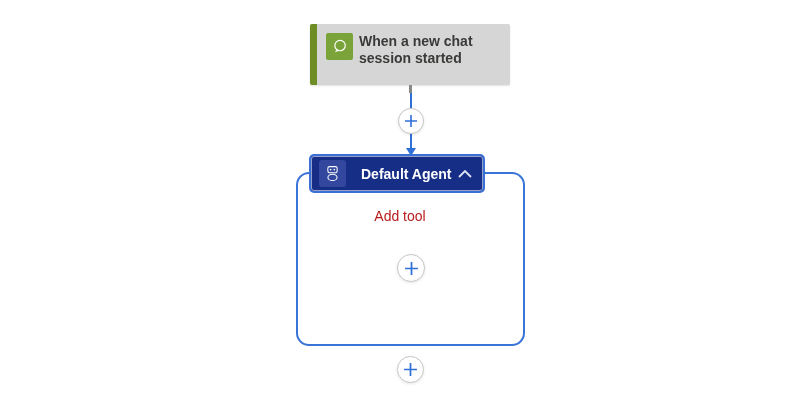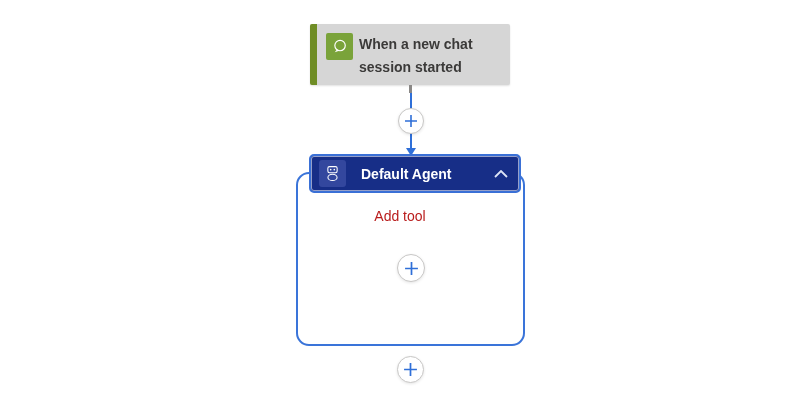--- a/index.html
+++ b/index.html
@@ -22,21 +22,21 @@
     position: absolute; left: 0; top: 0; bottom: 0; width: 7px;
     background: #6f8d25; border-radius: 2px 0 0 2px;
   }
   .trigger-icon {
     position: absolute; left: 16px; top: 9px; width: 27px; height: 27px;
     background: #7aa33a; border-radius: 2px;
     display: flex; align-items: center; justify-content: center;
   }
   .trigger-title {
     position: absolute; left: 49px; top: 9px; width: 142px;
-    font-size: 14px; font-weight: 600; line-height: 23px; color: #3b3a39;
+    font-size: 14px; font-weight: 600; line-height: 17px; color: #3b3a39;
   }
 
   
   .conn-stub {
     position: absolute; left: 409px; top: 85px; width: 3px; height: 8px;
     background: #8a8886;
   }
   .conn-line {
     position: absolute; left: 410px; top: 93px; width: 2px; height: 56px;
     background: #2f6fd8;
@@ -65,21 +65,21 @@
     background: #ffffff; border: 2px solid #3a74d9; border-radius: 13px;
     box-sizing: border-box; z-index: 1;
   }
   .add-tool-label {
     position: absolute; left: 0; right: 0; top: 208px;
     text-align: center; font-size: 14px; color: #b91c1c; z-index: 2;
   }
 
   
   .agent-header {
-    position: absolute; left: 309px; top: 154px; width: 212px; height: 39px;
+    position: absolute; left: 309px; top: 154px; width: 176px; height: 39px;
     background: #172e87; border: 2px solid #3a70d6; border-radius: 5px;
     box-shadow: inset 0 0 0 1px rgba(255,255,255,0.55);
     box-sizing: border-box;
     display: flex; align-items: center;
     z-index: 4; cursor: pointer;
   }
   .bot-icon {
     width: 27px; height: 27px; margin-left: 8px; flex: 0 0 auto;
     background: #33479e; border-radius: 3px;
     display: flex; align-items: center; justify-content: center;

